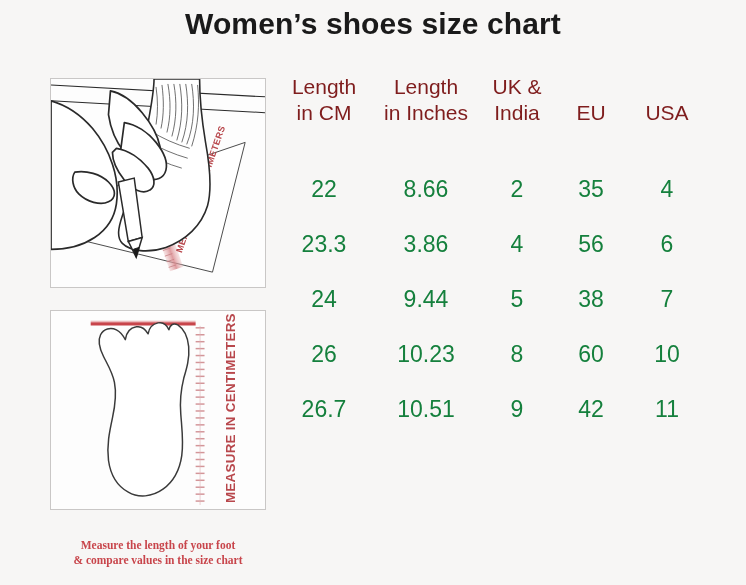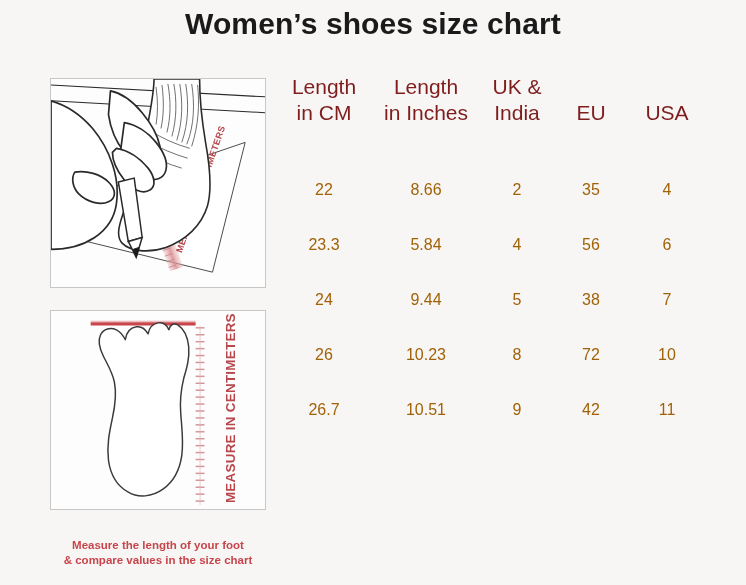--- a/index.html
+++ b/index.html
@@ -70,20 +70,21 @@
   #measure-caption {
     position: absolute;
     left: 50px;
     top: 538px;
     width: 216px;
     text-align: center;
     font-size: 11.5px;
     font-weight: 700;
     line-height: 15px;
     color: #c8454b;
+    font-family: Liberation Serif, serif;
   }
   #measure-caption span { display: block; }
 
   
   #size-table {
     position: absolute;
     left: 276px;
     top: 68px;
     width: 430px;
     border-collapse: collapse;
@@ -105,22 +106,22 @@
     padding-top: 6px;
   }
   #size-table thead th .hdr-l1,
   #size-table thead th .hdr-l2 { display: block; white-space: nowrap; }
   #size-table thead th.single {
     vertical-align: top;
     padding-top: 32px;
   }
   #size-table tbody td {
     height: 55px;
-    font-size: 16px;
-    color: #a16207;
+    font-size: 23px;
+    color: #15803d;
   }
 
   
   .col-cm     { width: 96px; }
   .col-in     { width: 108px; }
   .col-uk     { width: 74px; }
   .col-eu     { width: 74px; }
   .col-usa    { width: 78px; }
 </style>
 </head>
@@ -352,37 +353,37 @@
     <tbody>
       <tr>
         <td>22</td>
         <td>8.66</td>
         <td>2</td>
         <td>35</td>
         <td>4</td>
       </tr>
       <tr>
         <td>23.3</td>
-        <td>5.84</td>
+        <td>3.86</td>
         <td>4</td>
         <td>56</td>
         <td>6</td>
       </tr>
       <tr>
         <td>24</td>
         <td>9.44</td>
         <td>5</td>
         <td>38</td>
         <td>7</td>
       </tr>
       <tr>
         <td>26</td>
         <td>10.23</td>
         <td>8</td>
-        <td>72</td>
+        <td>60</td>
         <td>10</td>
       </tr>
       <tr>
         <td>26.7</td>
         <td>10.51</td>
         <td>9</td>
         <td>42</td>
         <td>11</td>
       </tr>
     </tbody>

